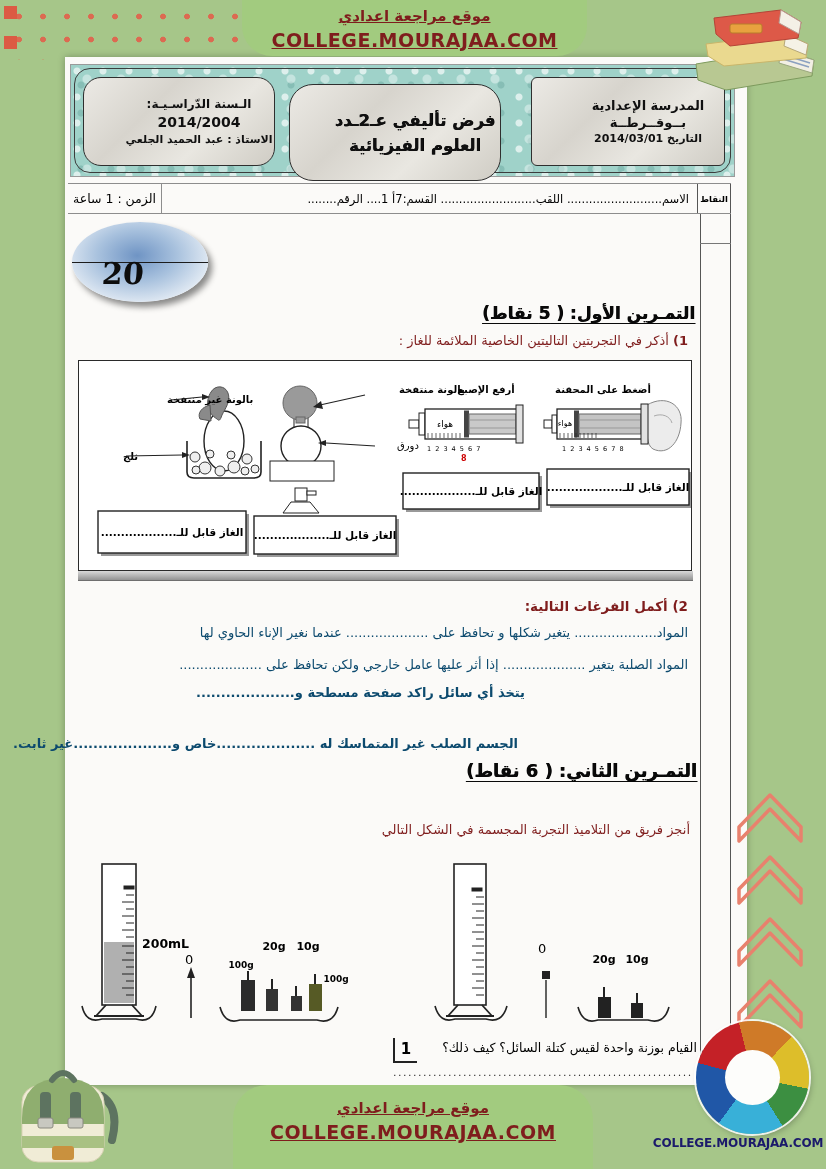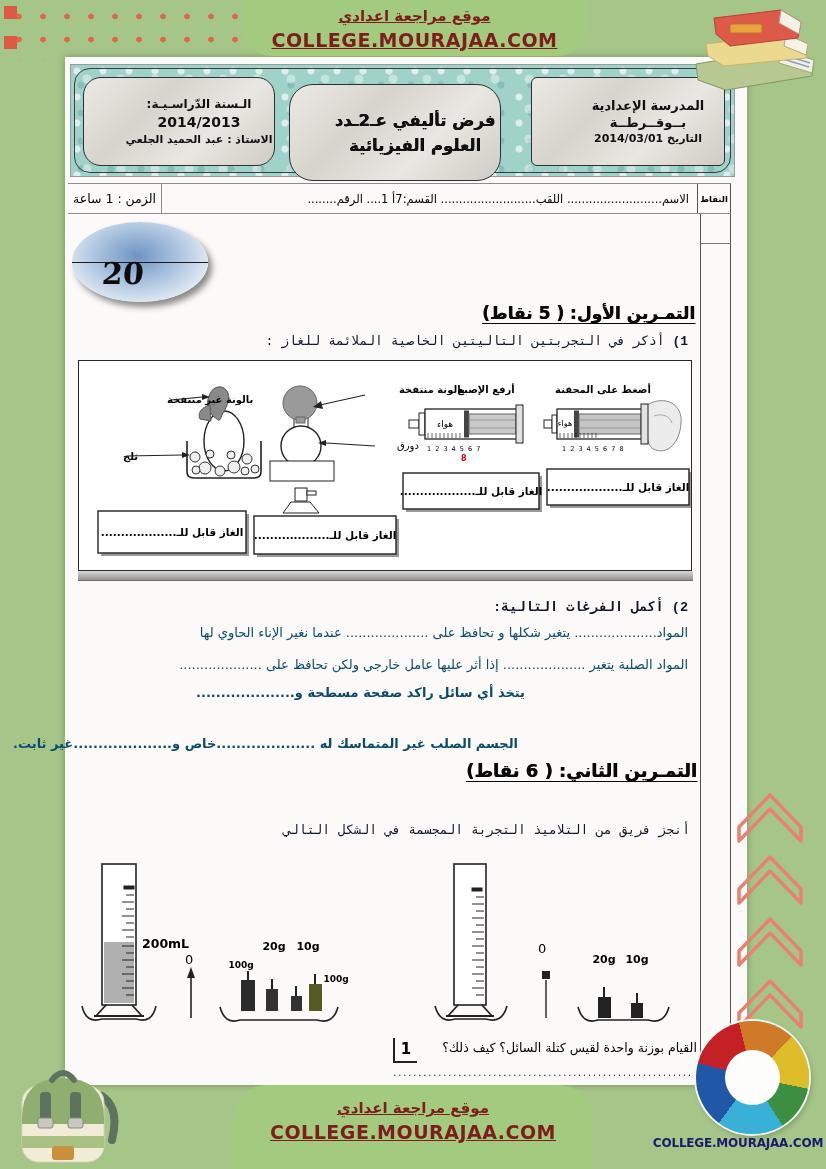--- a/index.html
+++ b/index.html
@@ -59,21 +59,21 @@
     background:radial-gradient(ellipse at 48% 42%,#6f94c4 0%,#a9c2de 40%,#e3ebf4 75%,#d9e2ed 100%);
     box-shadow:4px 5px 6px rgba(0,0,0,.45);}
   .oval-line{position:absolute;left:0;top:50%;width:100%;border-top:1.3px solid #1c1c1c;}
   .oval-num{position:absolute;left:30px;top:34px;font-size:30px;font-weight:bold;color:#0d0d0d;
     font-family:"DejaVu Serif",serif;transform:skewX(-4deg);}
 
   
   .rtl{direction:rtl;text-align:right;}
   .ex-title{font-weight:bold;font-size:17px;text-decoration:underline;text-underline-offset:4px;
     text-shadow:.5px 0 #000;white-space:nowrap;color:#090909;}
-  .qline{font-size:13px;color:#0f172a;white-space:nowrap;font-family:Liberation Mono, monospace;}
+  .qline{font-size:13px;color:#7f1d1d;white-space:nowrap;}
   .qnum{font-weight:bold;}
   .blank{font-size:13px;color:#0c4a6e;white-space:nowrap;}
   .blank-b{font-weight:bold;}
 
   
   .fig1{left:78px;top:360px;width:614px;height:211px;border:1.2px solid #2a2a2a;box-sizing:border-box;background:#fff;}
   .fig1-band{left:78px;top:571px;width:615px;height:9px;background:linear-gradient(#d9d9d9,#939393);border-bottom:1px solid #6f6f6f;}
   svg text{font-family:"DejaVu Sans",sans-serif;}
 
   
@@ -101,21 +101,21 @@
   <div class="abs dots-grid"></div>
   <div class="abs red-sq" style="left:4px;top:6px;"></div>
   <div class="abs red-sq" style="left:4px;top:36px;"></div>
 
   <div class="abs sheet"></div>
 
   <div class="abs hframe">
     <div class="hframe-border"></div>
     <div class="hcell cell-year">
       <div class="t-b12">الـسنة الدّراسـيـة:</div>
-      <div class="t-b14">2014/2013</div>
+      <div class="t-b14">2014/2004</div>
       <div class="t-b11">الاستاذ : عبد الحميد الجلعي</div>
     </div>
     <div class="hcell cell-exam">
       <div class="t-b16">فرض تأليفي عـ2ـدد</div>
       <div class="t-b16">العلوم الفيزيائية</div>
     </div>
     <div class="hcell cell-school">
       <div class="t-b13">المدرسة الإعدادية</div>
       <div class="t-b13 city">بــوقــرطــة</div>
       <div class="t-b11">التاريخ 2014/03/01</div>

